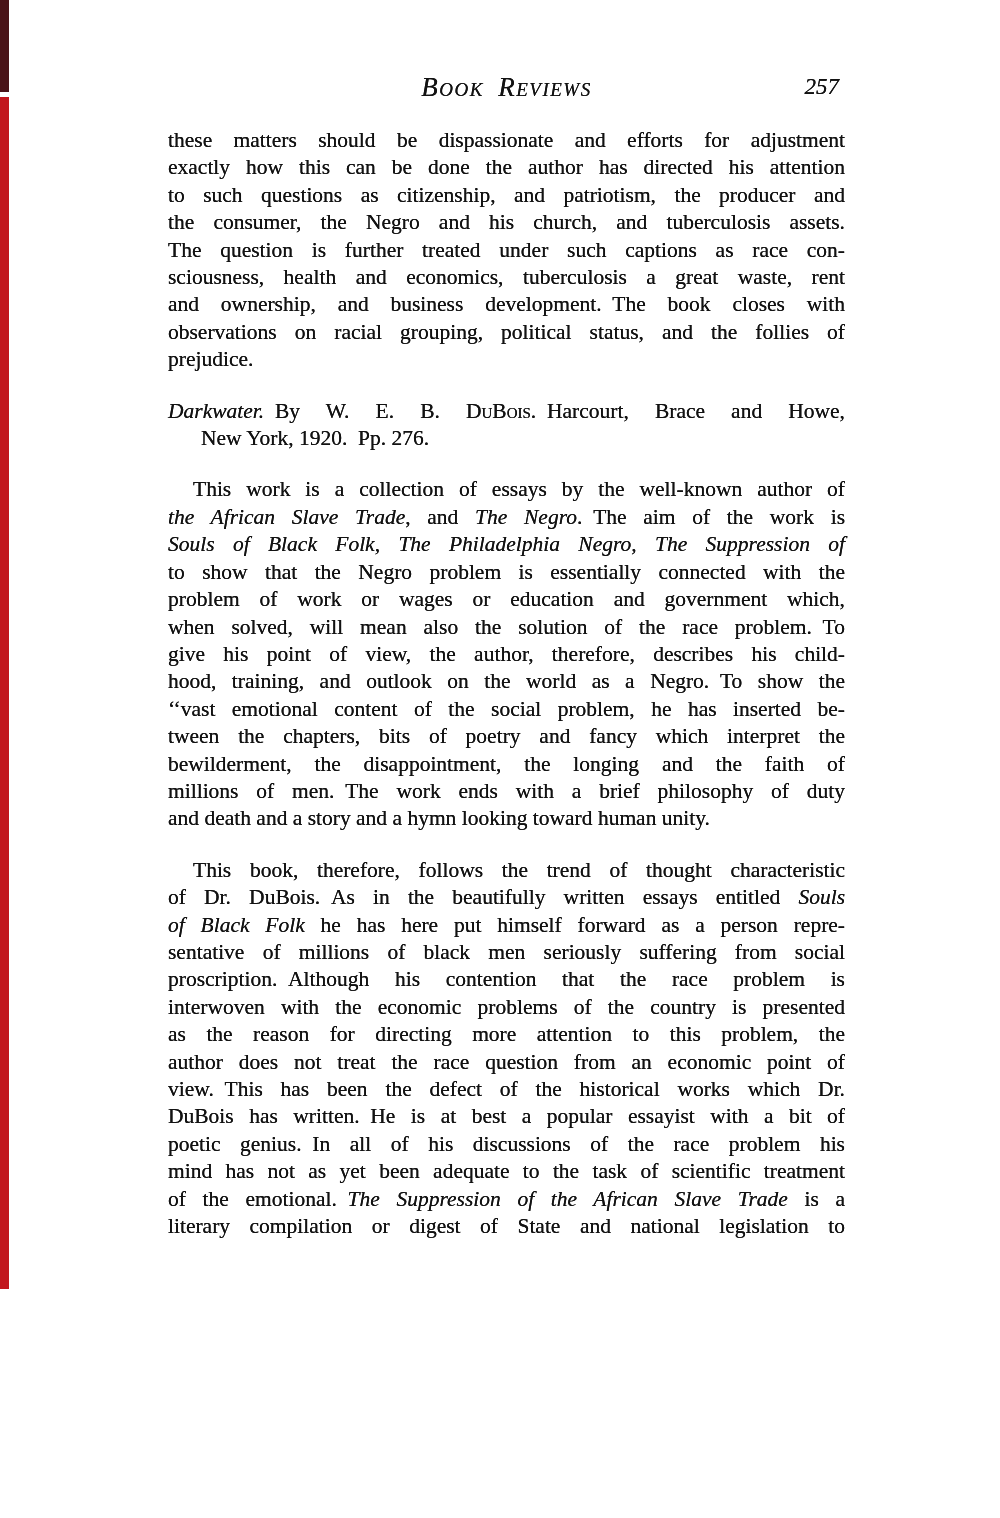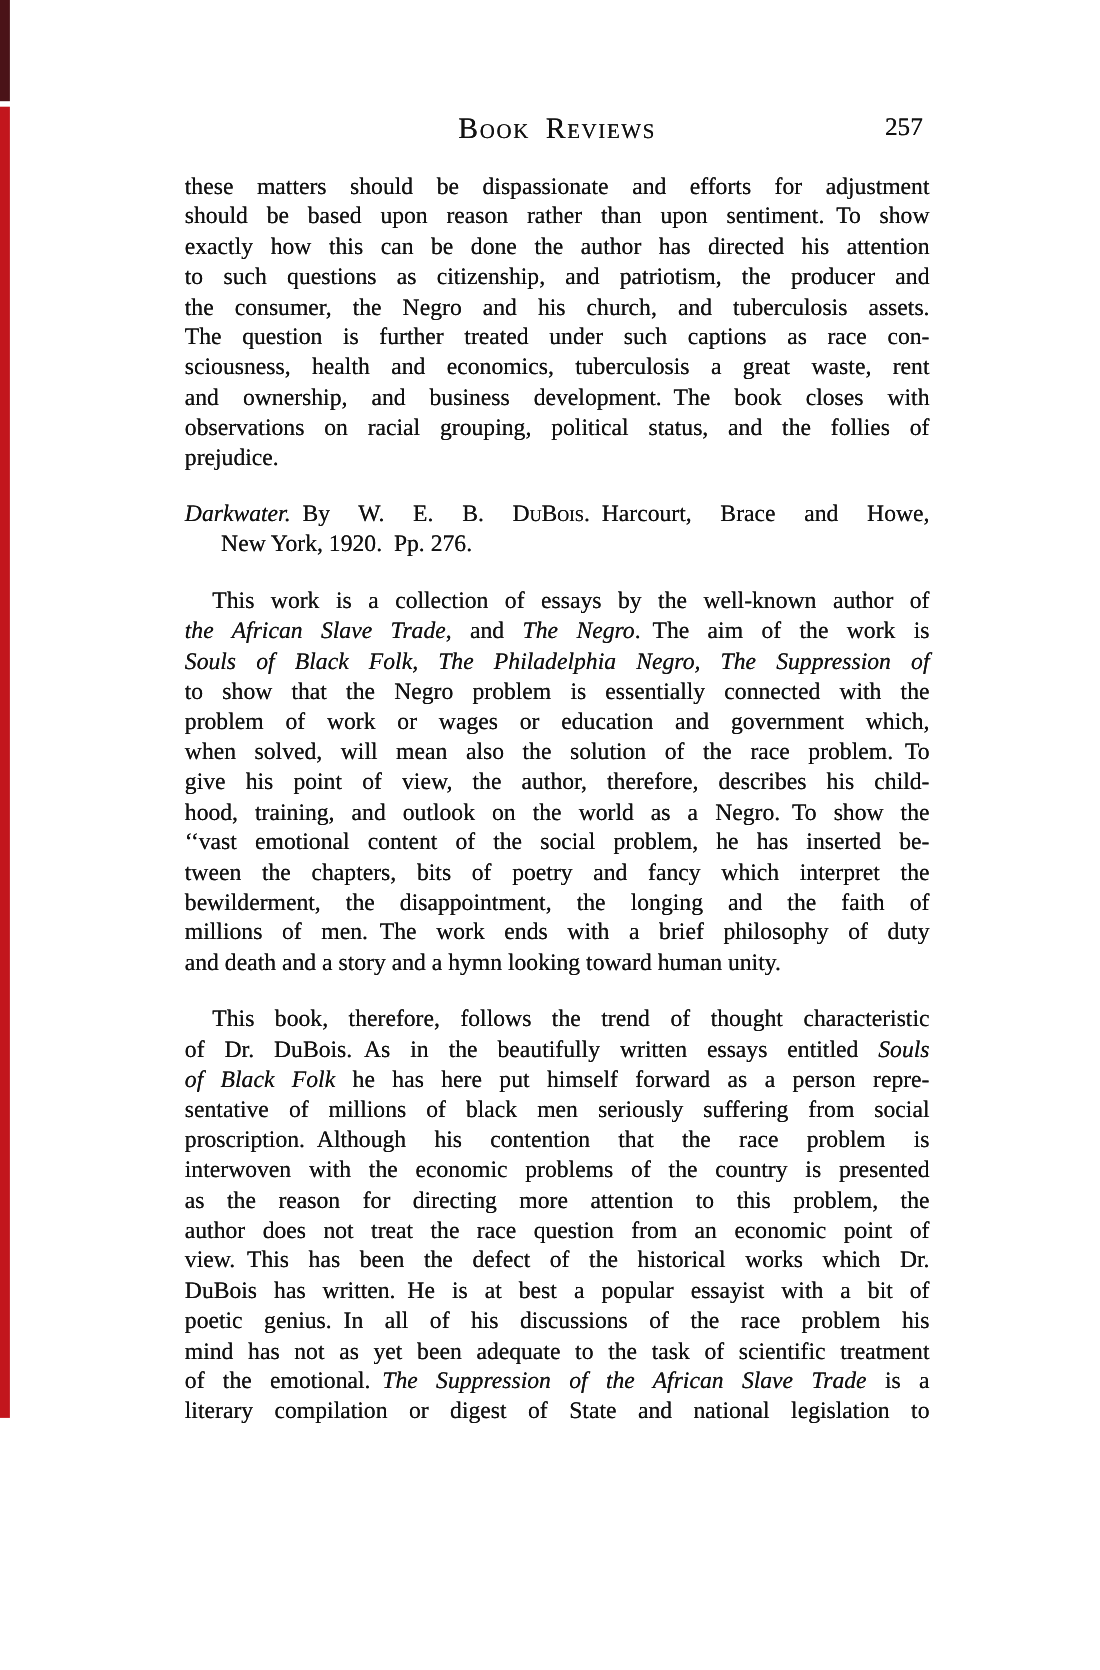--- a/index.html
+++ b/index.html
@@ -16,23 +16,24 @@
   .edge-stripe.top  { top: 0; height: 92px; }
   .edge-stripe.main { top: 97px; height: 1192px; }
 
   .content {
     position: absolute;
     left: 168px; top: 0;
     width: 677px;
   }
   .header {
     position: relative;
-    margin-top: 101px;
+    margin-top: 72px;
     height: 30px;
     line-height: 30px;
+    font-style: italic;
   }
   .running-title {
     display: block;
     text-align: center;
     font-variant: small-caps;
     font-size: 27px;
     letter-spacing: 1.5px;
     word-spacing: 6px;
     text-shadow: 0 0 0.4px currentColor;
   }
@@ -64,21 +65,20 @@
 <div class="edge-stripe main" style="background-color: rgb(194, 22, 29);"></div>
 
 <div class="content">
   <div class="header">
     <span class="running-title">Book Reviews</span>
     <span class="page-number">257</span>
   </div>
   <div class="blocks">
       <div class="block paragraph paragraph-first">
         <div class="line"><span class="run">these matters should be dispassionate and efforts for adjustment</span></div>
-        <div class="line"><span class="run">should be based upon reason rather than upon sentiment. To show</span></div>
         <div class="line"><span class="run">exactly how this can be done the author has directed his attention</span></div>
         <div class="line"><span class="run">to such questions as citizenship, and patriotism, the producer and</span></div>
         <div class="line"><span class="run">the consumer, the Negro and his church, and tuberculosis assets.</span></div>
         <div class="line"><span class="run">The question is further treated under such captions as race con-</span></div>
         <div class="line"><span class="run">sciousness, health and economics, tuberculosis a great waste, rent</span></div>
         <div class="line"><span class="run">and ownership, and business development. The book closes with</span></div>
         <div class="line"><span class="run">observations on racial grouping, political status, and the follies of</span></div>
         <div class="line no-just"><span class="run">prejudice.</span></div>
       </div>
       <div class="block citation">

